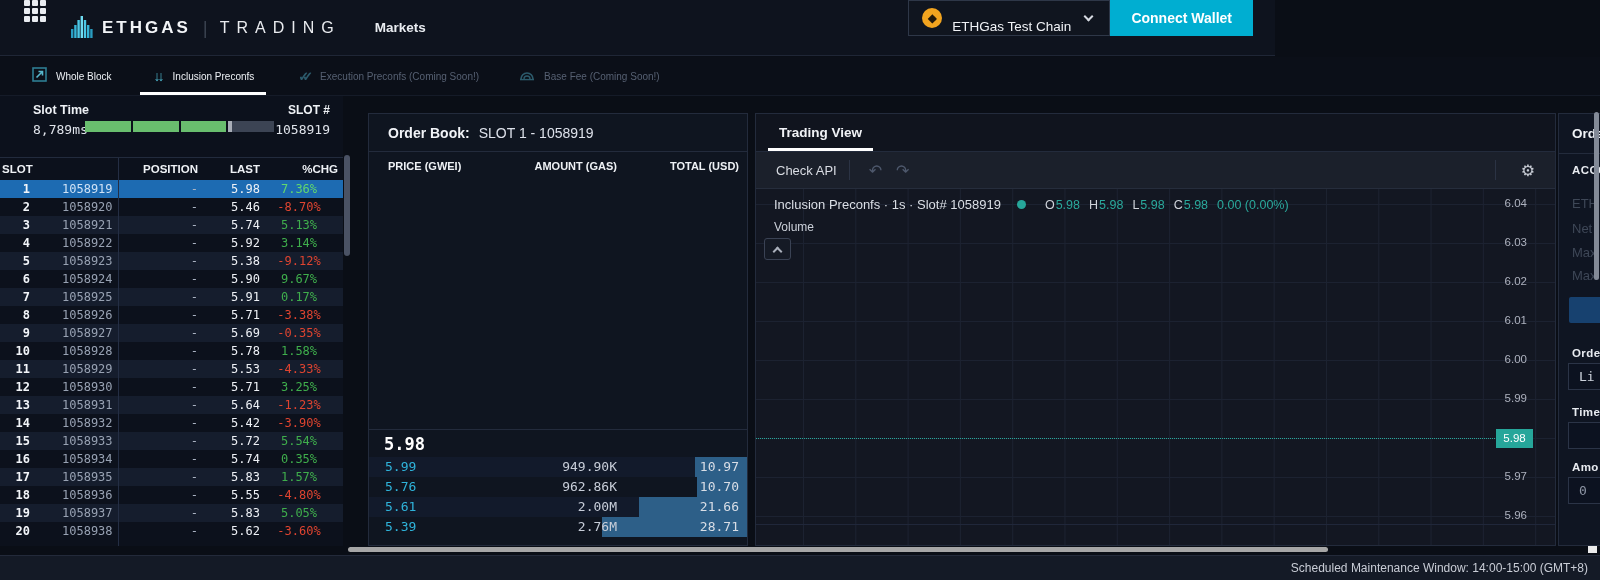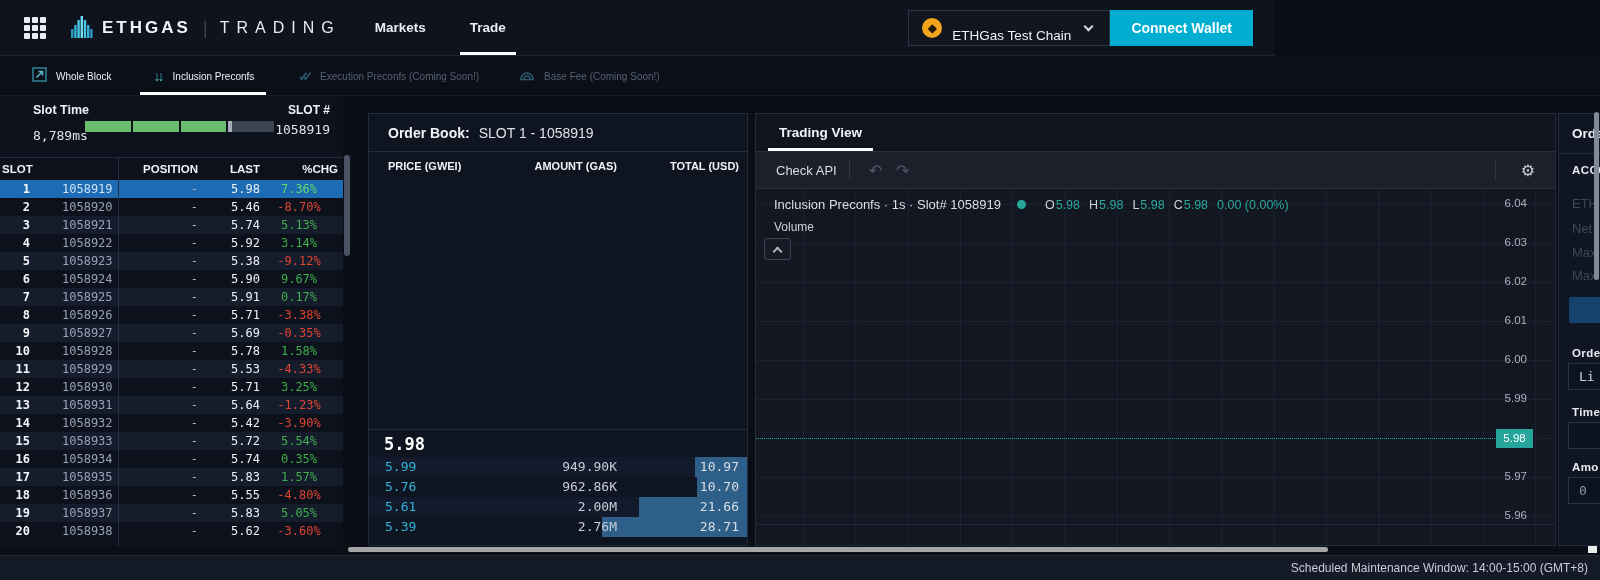--- a/index.html
+++ b/index.html
@@ -3,21 +3,21 @@
 <meta charset="utf-8">
 <style>
   html,body{margin:0;padding:0;background:#070a10;}
   *{box-sizing:border-box;}
   #app{position:relative;width:1600px;height:580px;background:#0a0e16;overflow:hidden;
        font-family:"Liberation Sans",sans-serif;-webkit-font-smoothing:antialiased;}
   .mono{font-family:"DejaVu Sans Mono",monospace;}
 
   
   .topbar{position:absolute;left:0;top:0;width:1275px;height:56px;background:#0e131e;
-          border-bottom:1px solid #1f2636;display:flex;align-items:center;}
+          border-bottom:1px solid #1f2636;display:flex;}
   .grid-icon{margin-left:24px;width:22px;height:22px;display:grid;
              grid-template-columns:repeat(3,6px);grid-template-rows:repeat(3,6px);gap:2px;}
   .grid-icon i{background:#e9ecf1;border-radius:1px;}
   .logo{display:flex;align-items:center;margin-left:25px;}
   .logo svg{display:block;}
   .logo-name{margin-left:9px;font-size:17px;font-weight:700;letter-spacing:3px;color:#f2f4f7;}
   .logo-sep{margin:0 12px;color:#39424f;font-size:19px;font-weight:300;}
   .logo-product{font-size:16px;font-weight:400;letter-spacing:7px;color:#e9ebef;}
   .nav{display:flex;height:100%;margin-left:12px;}
   .nav-item{position:relative;display:flex;align-items:center;padding:0 22px;
@@ -40,21 +40,21 @@
   .tab .lbl{font-size:10px;font-weight:400;color:#edf0f4;}
   .tab.disabled .lbl{color:#566072;}
   .tab.active::after{content:"";position:absolute;left:-14px;right:-12px;bottom:0;height:3px;background:#fff;}
   .icon-dd{color:#4db4cb;font-weight:700;font-size:14px;letter-spacing:-3px;margin-right:2px;}
   .icon-cc{color:#2c5a6b;font-weight:700;font-size:13px;letter-spacing:-7px;margin-right:5px;}
 
   
   .left-panel{position:absolute;left:0;top:96px;width:343px;height:450px;background:#0c111c;overflow:hidden;}
   .slot-head{position:relative;height:62px;border-bottom:1px solid #222b3d;}
   .sh-label{position:absolute;left:33px;top:7px;font-size:12.5px;font-weight:700;color:#eef1f5;}
-  .sh-time{position:absolute;left:33px;top:32px;font-size:13px;color:#dfe3ea;}
+  .sh-time{position:absolute;left:33px;top:26px;font-size:13px;color:#dfe3ea;}
   .sh-slotlabel{position:absolute;right:13px;top:7px;font-size:12px;font-weight:700;color:#eef1f5;}
   .sh-slotnum{position:absolute;right:13px;top:26px;font-size:13px;color:#dfe3ea;}
   .progress{position:absolute;left:85px;top:25px;width:189px;height:11px;display:flex;gap:2px;}
   .progress .seg{flex:1;background:#3c4454;}
   .progress .seg.on{background:#69be6e;}
   .progress .seg.part{background:linear-gradient(90deg,#a9aeb8 0 4px,#3c4454 4px 100%);}
   .table-head{position:absolute;top:62px;left:0;right:0;height:22px;display:grid;
               grid-template-columns:38px 90px 1fr 62px 78px;padding-right:5px;align-items:center;
               font-size:11.5px;font-weight:700;color:#eef1f5;}
   .th-slot{grid-column:1/3;padding-left:2px;}
@@ -184,23 +184,20 @@
         </svg>
       </span>
       <span class="logo-name">ETHGAS</span>
       <span class="logo-sep">|</span>
       <span class="logo-product">TRADING</span>
     </div>
     <div class="nav">
       <div class="nav-item">
         <span>Markets</span>
       </div>
-      <div class="nav-item active">
-        <span>Trade</span>
-      </div>
     </div>
     <div class="topbar-right">
       <div class="chain">
         <span class="chain-icon">◆</span>
         <span class="chain-label">ETHGas Test Chain</span>
         <span class="chevron"></span>
       </div>
       <div class="connect">Connect Wallet</div>
     </div>
   </div>

